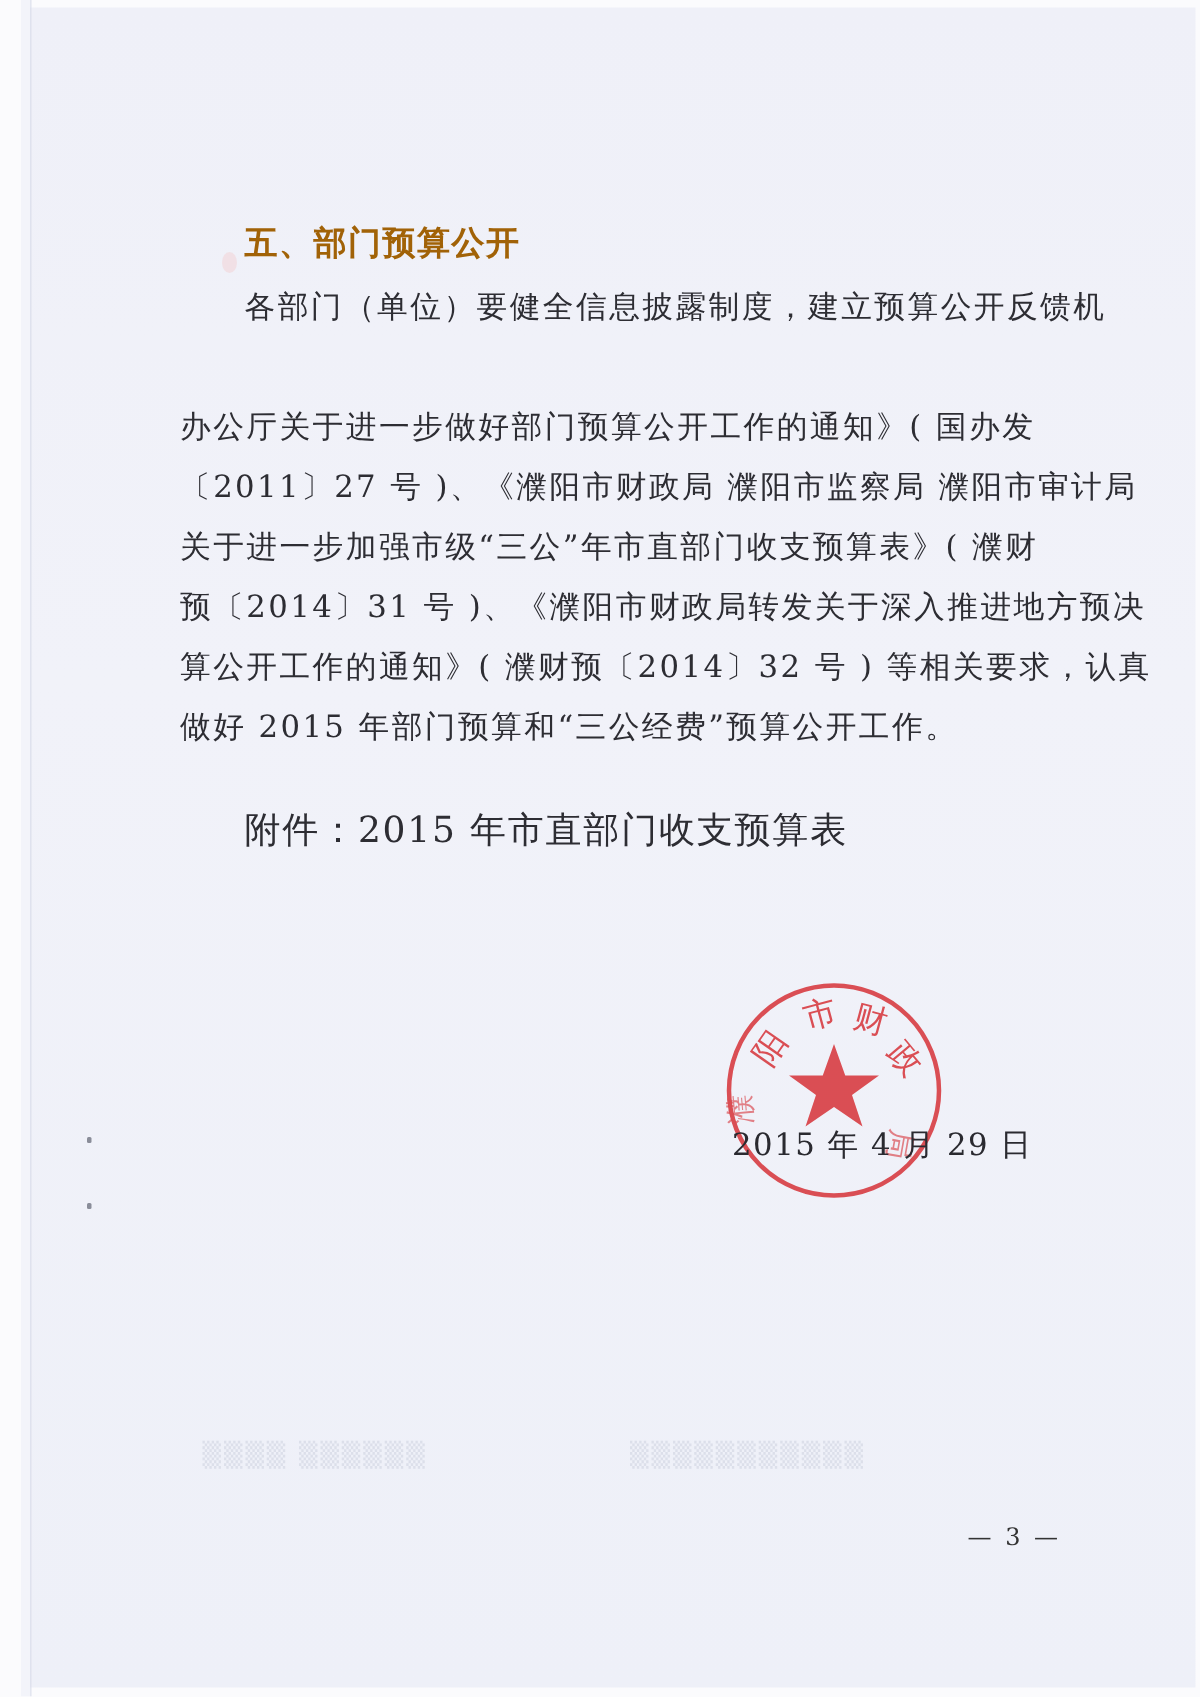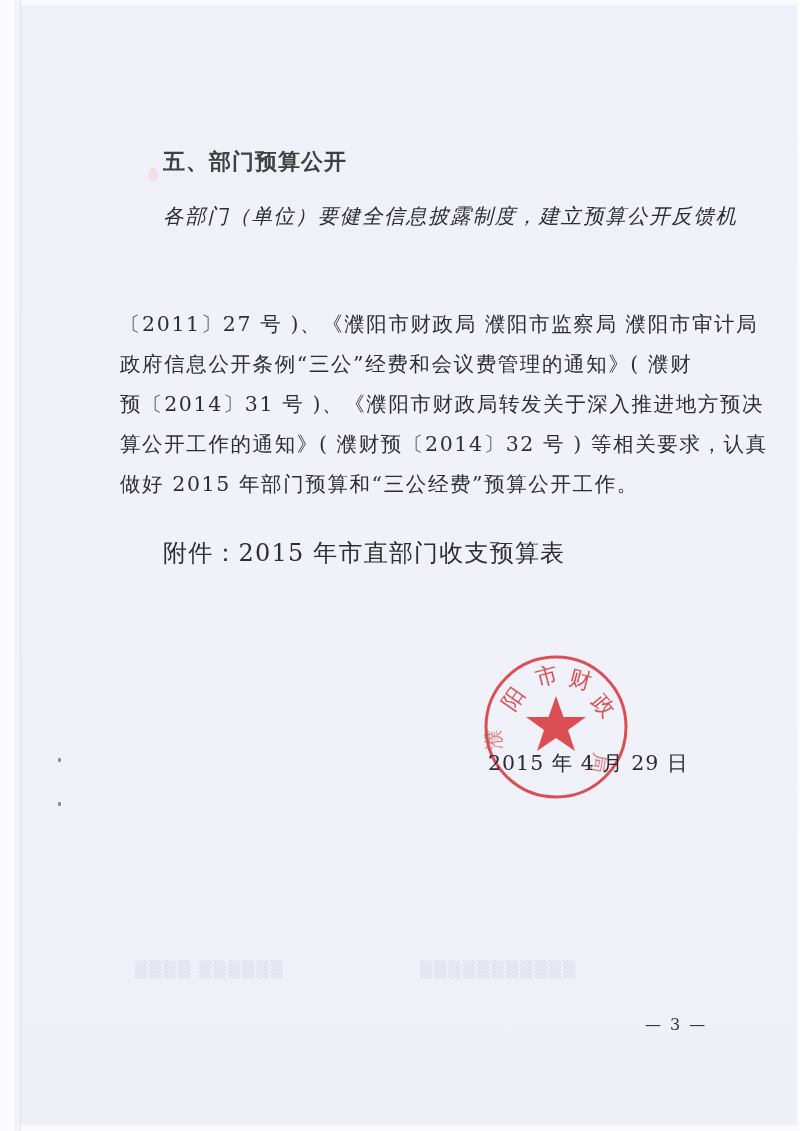--- a/index.html
+++ b/index.html
@@ -44,21 +44,21 @@
       color: #2b2b30;
     }
     .heading {
       position: absolute;
       left: 163px;
       top: 147px;
       font-family: "DejaVu Sans", "Liberation Sans", sans-serif;
       font-weight: bold;
       font-size: 22px;
       letter-spacing: 1px;
-      color: #404040;
+      color: #a16207;
     }
     .line {
       position: absolute;
       left: 120px;
       width: 580px;
       font-size: 20.5px;
       letter-spacing: 1.6px;
       white-space: nowrap;
       color: #2d2d33;
     }
@@ -137,23 +137,24 @@
   <div class="bleed" style="left:135px; top:960px;">▒▒▒▒ ▒▒▒▒▒▒</div>
   <div class="bleed" style="left:420px; top:960px;">▒▒▒▒▒▒▒▒▒▒▒</div>
 
   <div class="margin-dot" style="left:58px; top:758px;"></div>
   <div class="margin-dot" style="left:58px; top:802px;"></div>
   <div class="smudge"></div>
 
   <div class="text-body">
     <div class="heading">五、部门预算公开</div>
 
-    <div class="line indent" style="top:202px;font-style:italic;">各部门（单位）要健全信息披露制度，建立预算公开反馈机</div>
+    <div class="line indent" style="top:190px;">各部门（单位）要健全信息披露制度，建立预算公开反馈机</div>
+    <div class="line" style="top:270px;">办公厅关于进一步做好部门预算公开工作的通知》( 国办发</div>
     <div class="line" style="top:310px;">〔2011〕27 号 )、《濮阳市财政局  濮阳市监察局  濮阳市审计局</div>
-    <div class="line" style="top:350px;">政府信息公开条例“三公”经费和会议费管理的通知》( 濮财</div>
+    <div class="line" style="top:350px;">关于进一步加强市级“三公”年市直部门收支预算表》( 濮财</div>
     <div class="line" style="top:390px;">预〔2014〕31 号 )、《濮阳市财政局转发关于深入推进地方预决</div>
     <div class="line" style="top:430px;">算公开工作的通知》( 濮财预〔2014〕32 号 ) 等相关要求，认真</div>
     <div class="line" style="top:470px;">做好 2015 年部门预算和“三公经费”预算公开工作。</div>
 
     <div class="attachment">附件：2015 年市直部门收支预算表</div>
 
     <svg class="seal" viewBox="0 0 146 146">
       <circle cx="73" cy="73" r="70" fill="none" stroke="#d7383e" stroke-width="3"></circle>
       <polygon points="73,42 80.5,63 103,63 85,76 92,97 73,84 54,97 61,76 43,63 65.5,63" fill="#d7383e"></polygon>
       <text x="30" y="58" font-size="22" fill="#d7383e" font-family="DejaVu Serif, serif" transform="rotate(-55 30 58)">阳</text>

